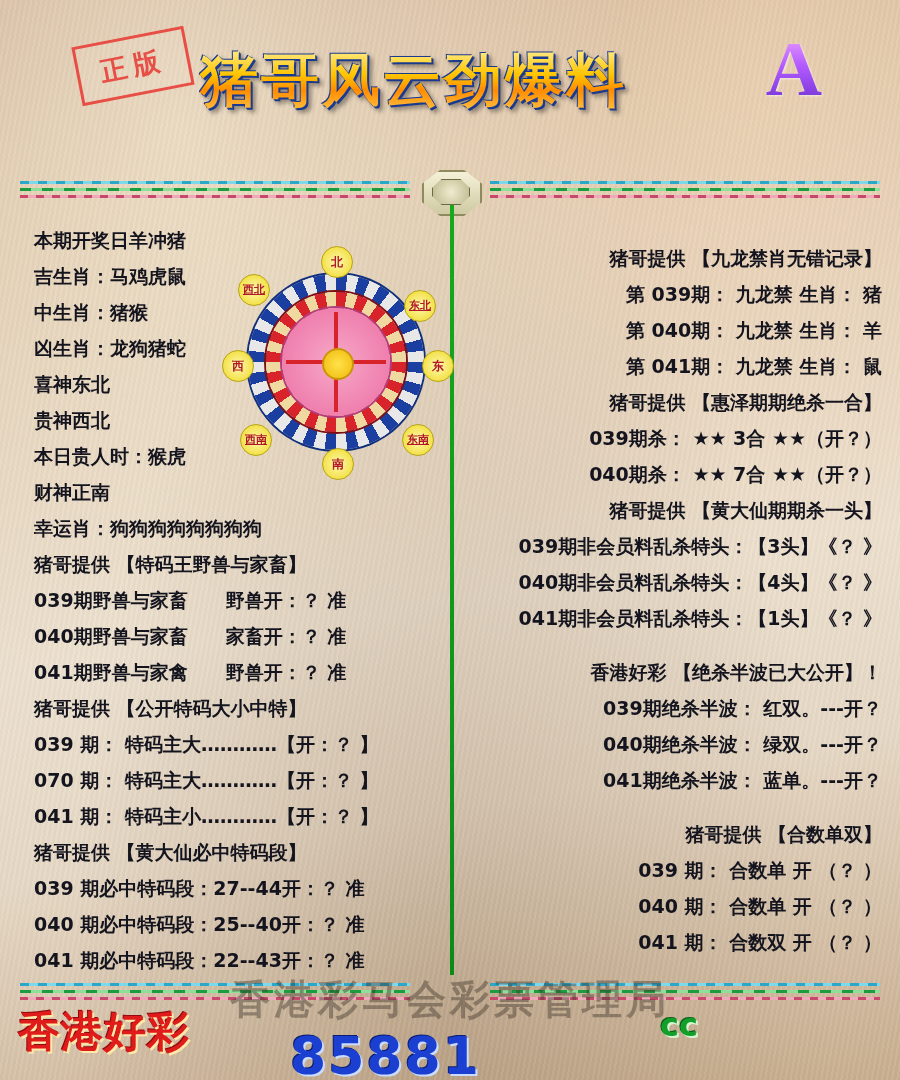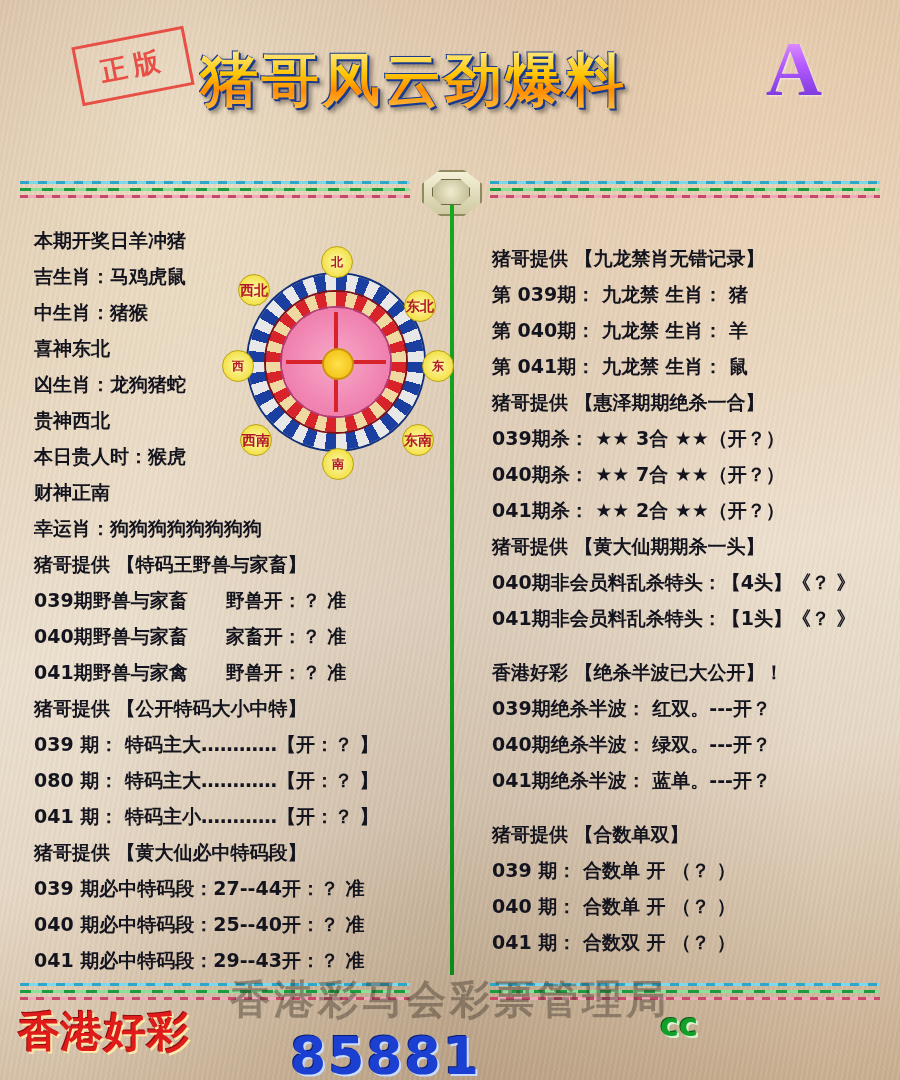--- a/index.html
+++ b/index.html
@@ -146,20 +146,21 @@
     position: absolute;
     left: 34px;
     top: 222px;
     width: 400px;
   }
   .col-right {
     position: absolute;
     left: 492px;
     top: 240px;
     width: 390px;
+    text-align: right;
   }
   .line {
     font-size: 19px;
     line-height: 36px;
     color: #14141e;
     font-family: "DejaVu Sans", sans-serif;
     white-space: nowrap;
     font-weight: 700;
   }
   .line.head {
@@ -223,21 +224,21 @@
     background: radial-gradient(circle, #fff9b0 0%, #f3e14a 70%, #d9c017 100%);
     border: 1px solid #b9a414;
     color: #b0182a;
     font-size: 12px;
     font-weight: bold;
     display: flex;
     align-items: center;
     justify-content: center;
     font-family: "DejaVu Sans", sans-serif;
   }
-  .dir.two { font-size: 14px; line-height: 10px; flex-direction: column; }
+  .dir.two { font-size: 11px; line-height: 10px; flex-direction: column; text-decoration: underline; }
 
   
   .footer-bands { position: absolute; left: 0; right: 0; top: 980px; height: 26px; }
   .fb { position: absolute; height: 22px; overflow: hidden; }
   .fb-left  { left: 20px;  width: 390px; }
   .fb-right { right: 20px; width: 390px; }
 
   .footer-ghost {
     position: absolute;
     left: 0; right: 0;
@@ -329,50 +330,50 @@
     <div class="dir" style="left:96px;  top:196px;">南</div>
     <div class="dir two" style="left:14px; top:172px;">西南</div>
     <div class="dir" style="left:-4px;  top:98px;">西</div>
     <div class="dir two" style="left:12px; top:22px;">西北</div>
   </div>
 
   <div class="col-left">
     <div class="line">本期开奖日羊冲猪</div>
     <div class="line">吉生肖：马鸡虎鼠</div>
     <div class="line">中生肖：猪猴</div>
+    <div class="line">凶生肖：龙狗猪蛇</div>
     <div class="line">喜神东北</div>
-    <div class="line">凶生肖：龙狗猪蛇</div>
     <div class="line">贵神西北</div>
     <div class="line">本日贵人时：猴虎</div>
     <div class="line">财神正南</div>
     <div class="line">幸运肖：狗狗狗狗狗狗狗狗</div>
     <div class="line head">猪哥提供 【特码王野兽与家畜】</div>
     <div class="line">039期野兽与家畜　　野兽开：？ 准</div>
     <div class="line">040期野兽与家畜　　家畜开：？ 准</div>
     <div class="line">041期野兽与家禽　　野兽开：？ 准</div>
     <div class="line head">猪哥提供 【公开特码大小中特】</div>
     <div class="line">039 期： 特码主大…………【开：？ 】</div>
-    <div class="line">080 期： 特码主大…………【开：？ 】</div>
+    <div class="line">070 期： 特码主大…………【开：？ 】</div>
     <div class="line">041 期： 特码主小…………【开：？ 】</div>
     <div class="line head">猪哥提供 【黄大仙必中特码段】</div>
     <div class="line">039 期必中特码段：27--44开：？ 准</div>
     <div class="line">040 期必中特码段：25--40开：？ 准</div>
-    <div class="line">041 期必中特码段：29--43开：？ 准</div>
+    <div class="line">041 期必中特码段：22--43开：？ 准</div>
   </div>
 
   <div class="col-right">
     <div class="line head">猪哥提供 【九龙禁肖无错记录】</div>
     <div class="line">第 039期： 九龙禁 生肖： 猪</div>
     <div class="line">第 040期： 九龙禁 生肖： 羊</div>
     <div class="line">第 041期： 九龙禁 生肖： 鼠</div>
     <div class="line head">猪哥提供 【惠泽期期绝杀一合】</div>
     <div class="line">039期杀： ★★ 3合 ★★（开？）</div>
     <div class="line">040期杀： ★★ 7合 ★★（开？）</div>
-    <div class="line">041期杀： ★★ 2合 ★★（开？）</div>
     <div class="line head">猪哥提供 【黄大仙期期杀一头】</div>
+    <div class="line">039期非会员料乱杀特头：【3头】《？ 》</div>
     <div class="line">040期非会员料乱杀特头：【4头】《？ 》</div>
     <div class="line">041期非会员料乱杀特头：【1头】《？ 》</div>
     <div class="spacer"></div>
     <div class="line head">香港好彩 【绝杀半波已大公开】！</div>
     <div class="line">039期绝杀半波： 红双。---开？</div>
     <div class="line">040期绝杀半波： 绿双。---开？</div>
     <div class="line">041期绝杀半波： 蓝单。---开？</div>
     <div class="spacer"></div>
     <div class="line head">猪哥提供 【合数单双】</div>
     <div class="line">039 期： 合数单 开 （？ ）</div>

